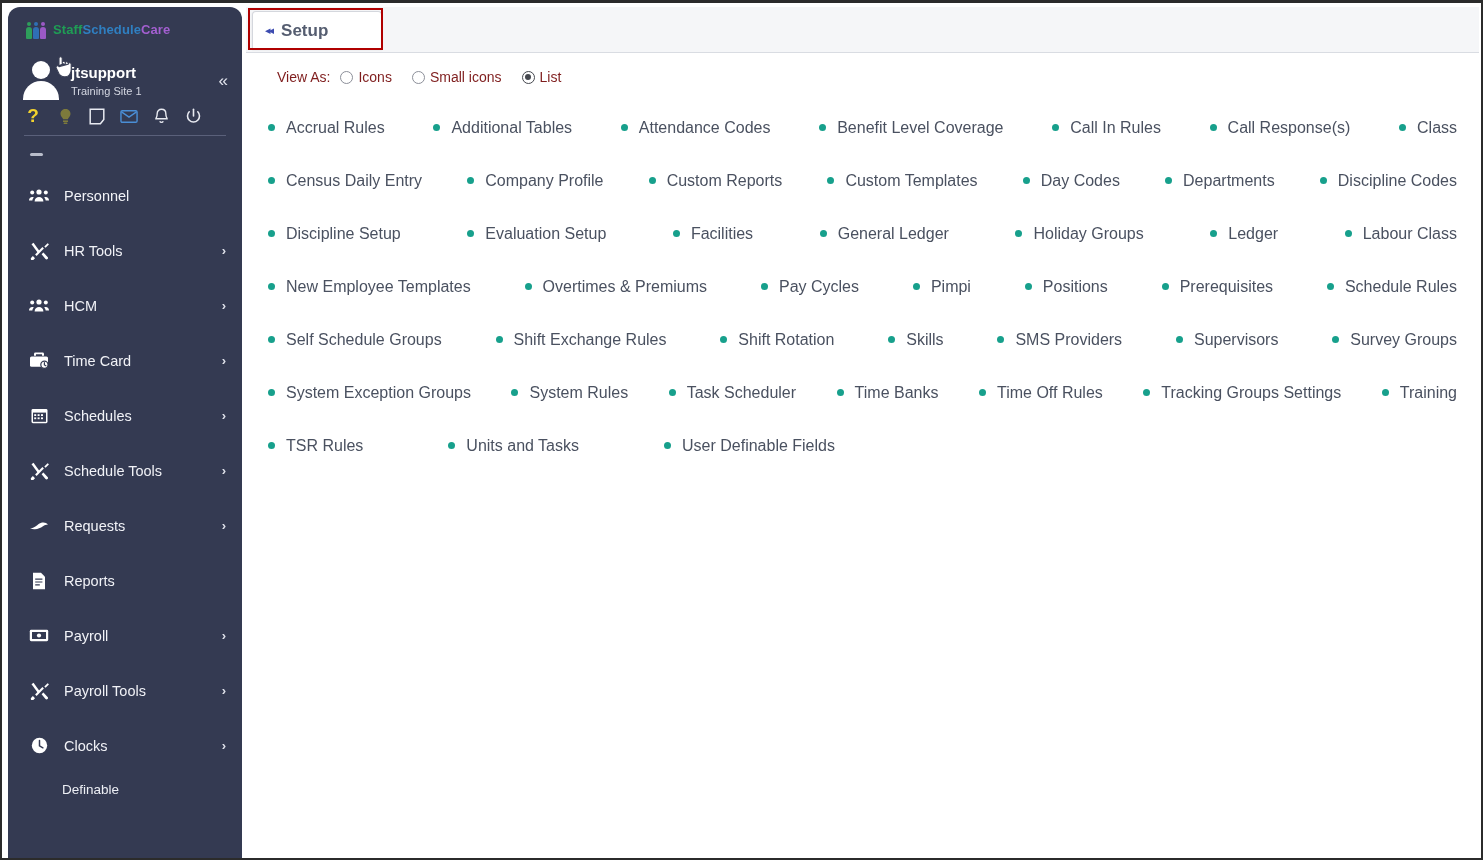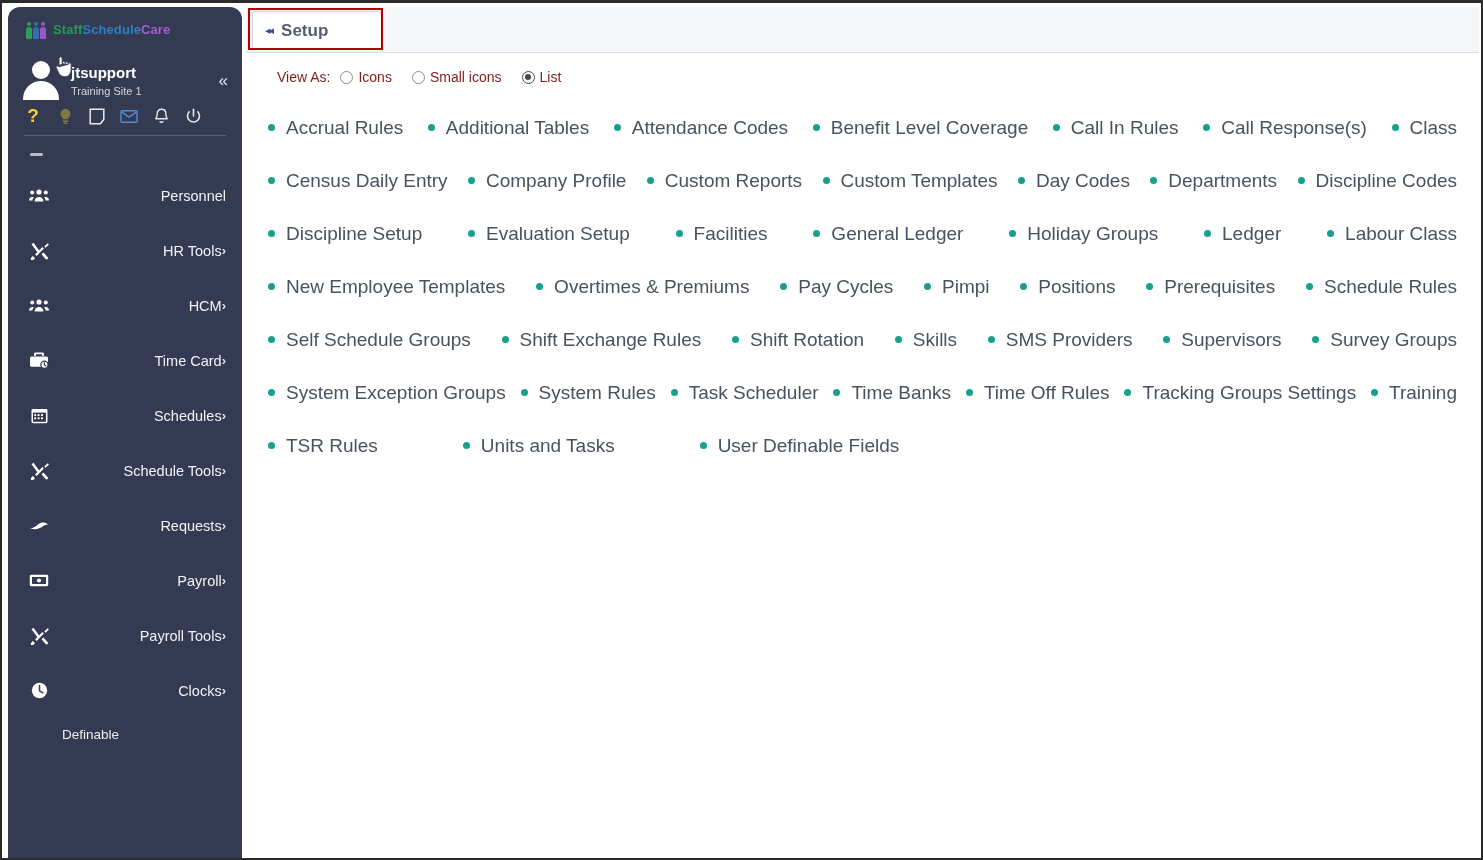--- a/index.html
+++ b/index.html
@@ -75,21 +75,20 @@
   .sep { height:1px; background:#5a607a; margin: 6px 16px 0 16px; }
   .mini-dash { width: 13px; height: 3px; background:#b9bdcb; border-radius:2px; margin: 17px 0 0 22px; }
 
   .nav { margin-top: 12px; }
   .nav-item {
     display:flex; align-items:center;
     height: 55px;
     padding: 0 16px 0 20px;
     cursor: pointer;
     position: relative;
-    text-align: right;
   }
   .nav-item .nicon { width: 22px; flex: 0 0 22px; display:flex; align-items:center; justify-content:center; color:#ffffff; }
   .nav-item .nlabel { font-size: 14.5px; color:#f1f2f7; margin-left: 14px; flex:1; }
   .nav-item .chev { color:#dfe1ea; font-size: 13px; font-weight:700; }
   .redbox {
     position: absolute;
     border: 2px solid #e01010;
     pointer-events: none;
   }
   .subitem {
@@ -149,21 +148,21 @@
   }
 
   .grid { padding: 16px 22px 0 22px; }
   .grid-row {
     display: flex;
     align-items: center;
     height: 53px;
   }
   .gitem {
     display:flex; align-items:center; gap: 11px;
-    font-size: 19px; color:#4a5160;
+    font-size: 16px; color:#4a5160;
     cursor:pointer;
     white-space: nowrap;
   }
   .gitem .dot {
     width: 7px; height: 7px; border-radius:50%;
     background:#17a08c; flex:0 0 7px;
   }
   .grid-row .spacer { flex: 1 1 auto; }
 </style>
 </head>
@@ -332,20 +331,30 @@
       <div class="nav-item">
         <span class="nicon">
           <svg width="20" height="11" viewBox="0 0 20 11" fill="#fff">
               <path d="M1 8.6c2.4-.4 4.8-1.6 7.2-3.4 1.5-1.1 3-2.2 4.8-2.6 2.4-.5 4.6.3 6 1.9-2 .2-3.6.8-5 1.8-2.5 1.7-5.2 2.8-8 3-1.7.1-3.4-.1-5-.7z"></path>
             </svg>
         </span>
         <span class="nlabel">Requests</span>
         <span class="chev">›</span>
       </div>
 
+      <div class="nav-item">
+        <span class="nicon">
+          <svg width="14" height="18" viewBox="0 0 14 18" fill="#fff">
+              <path d="M1 .8h8l4 4v12.4H1z"></path>
+              <path d="M3.2 7.2h7.2M3.2 10h7.2M3.2 12.8h4.6" stroke="#343a52" stroke-width="1.2"></path>
+            </svg>
+        </span>
+        <span class="nlabel">Reports</span>
+        <span class="chev"></span>
+      </div>
 
       <div class="nav-item">
         <span class="nicon">
           <svg width="20" height="13" viewBox="0 0 20 13" fill="none">
               <rect x=".8" y=".8" width="18.4" height="11.4" rx="1.4" fill="#fff"></rect>
               <rect x="3" y="3" width="14" height="7" fill="#343a52"></rect>
               <circle cx="10" cy="6.5" r="2.1" fill="#fff"></circle>
             </svg>
         </span>
         <span class="nlabel">Payroll</span>

